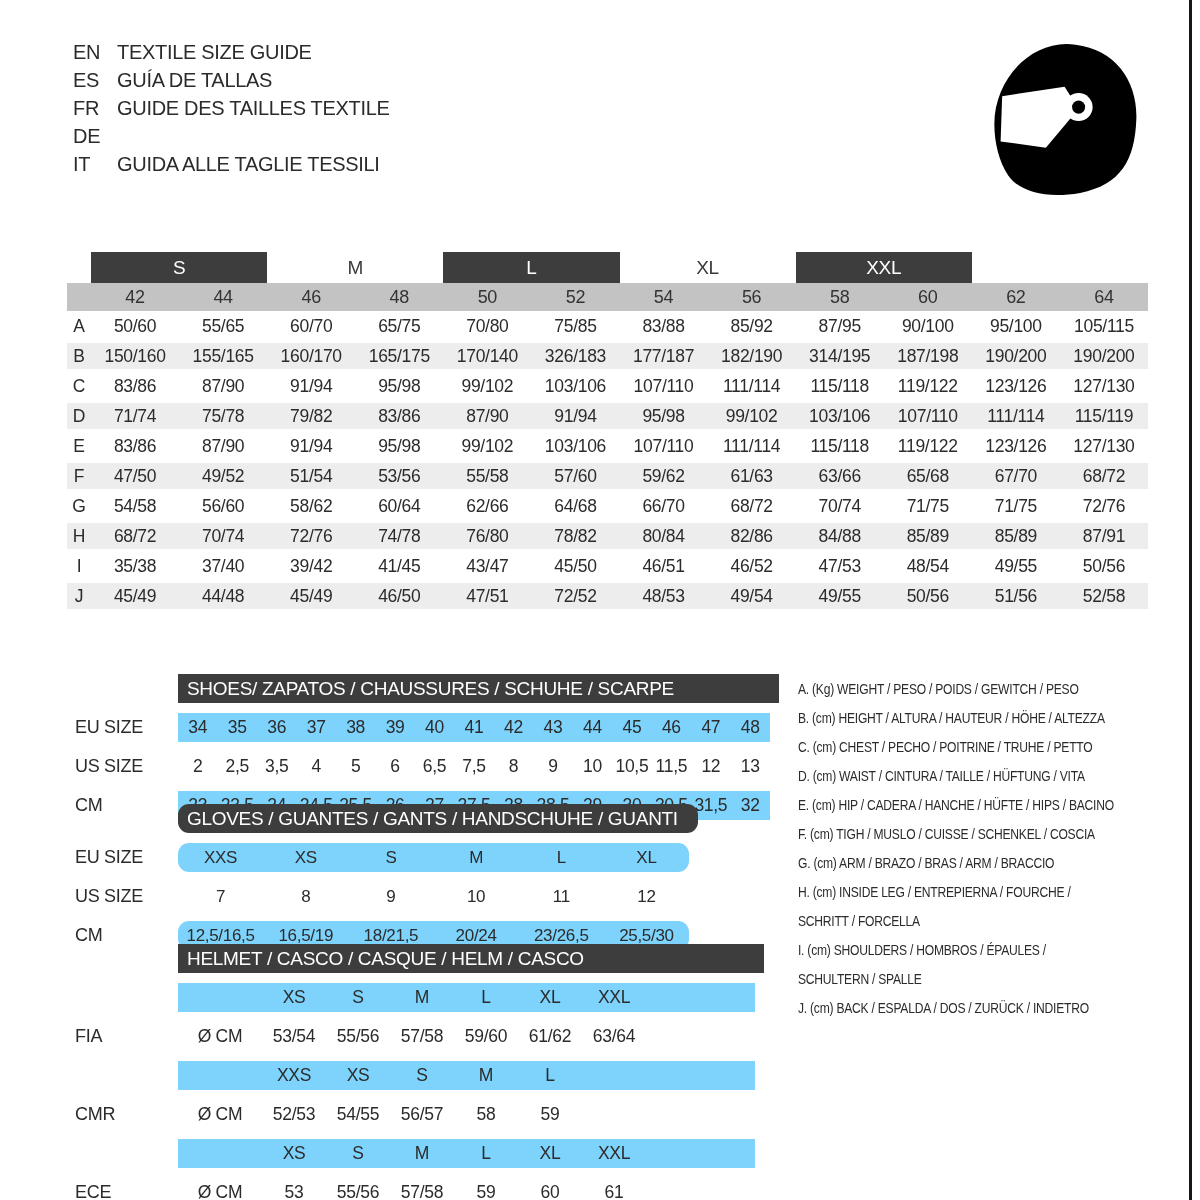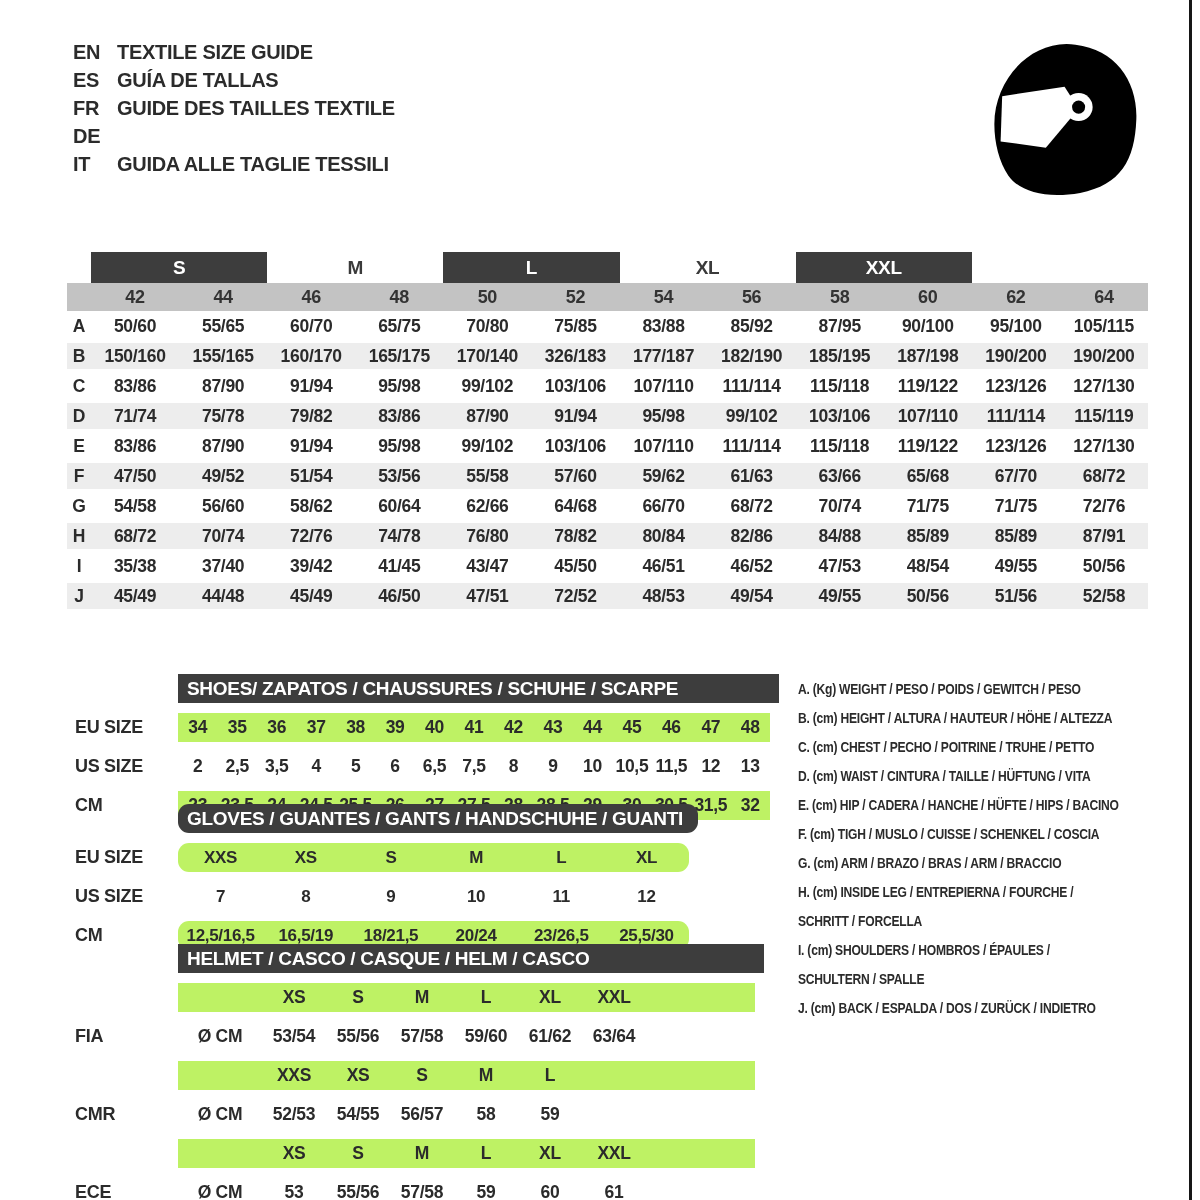--- a/index.html
+++ b/index.html
@@ -1,17 +1,17 @@
 <!DOCTYPE html>
 <html><head>
 <meta charset="utf-8">
 <style>
   html,body{margin:0;padding:0;background:#fff;}
   .page{position:relative;width:1200px;height:1200px;background:#ffffff;overflow:hidden;
-        font-family:"Liberation Sans",sans-serif;font-weight:700;color:#2b2b2b;letter-spacing:-0.3px;}
+        font-family:"Liberation Sans",sans-serif;font-weight:400;color:#2b2b2b;letter-spacing:-0.3px;}
 
   
   .langs{position:absolute;left:73px;top:38px;}
   .lang-row{display:flex;line-height:28px;font-size:20px;}
   .lang-code{width:44px;}
 
   
   .helmet-logo{position:absolute;left:980px;top:40px;width:166px;height:156px;}
 
   
@@ -23,21 +23,21 @@
   .numeric-row{height:28px;background:#c3c3c3;color:#333333;font-size:18px;}
   .data-row{height:30px;font-size:17.5px;}
   .data-row.stripe{background:#ededed;box-shadow:inset 0 2px 0 #fff, inset 0 -2px 0 #fff;}
 
   
   .section{position:absolute;left:67px;display:grid;grid-template-columns:111px auto;row-gap:10px;}
   .section .side-label{font-size:18px;display:flex;align-items:center;padding-left:8px;text-align:center;}
   .bar{background:#3d3d3d;color:#ffffff;font-size:19px;display:flex;align-items:center;padding-left:9px;}
   .cells{display:flex;align-items:center;text-align:center;font-size:17.5px;}
   .cells .cell{flex:1;}
-  .cells.gray{background:#bef264;}
+  .cells.gray{background:#7dd3fc;}
   .shoes-sec{top:674px;grid-auto-rows:29px;}
   .shoes-sec .bar,.shoes-sec .cells{width:592px;}
   .gloves-sec{top:804px;grid-auto-rows:29px;}
   .gloves-sec .bar,.gloves-sec .cells{width:511px;border-radius:11px;}
   .gloves-sec .cells{font-size:17px;}
   .helmet-sec{top:944px;grid-auto-rows:29px;}
   .helmet-sec .bar,.helmet-sec .cells{width:577px;}
   .helmet-sec .cells .cell{flex:none;width:64px;}
   .helmet-sec .cells .cell.first{width:84px;}
 
@@ -126,21 +126,21 @@
         <div class="grid-row data-row stripe">
           <div class="cell letter">B</div>
           <div class="cell">150/160</div>
           <div class="cell">155/165</div>
           <div class="cell">160/170</div>
           <div class="cell">165/175</div>
           <div class="cell">170/140</div>
           <div class="cell">326/183</div>
           <div class="cell">177/187</div>
           <div class="cell">182/190</div>
-          <div class="cell">185/195</div>
+          <div class="cell">314/195</div>
           <div class="cell">187/198</div>
           <div class="cell">190/200</div>
           <div class="cell">190/200</div>
         </div>
         <div class="grid-row data-row">
           <div class="cell letter">C</div>
           <div class="cell">83/86</div>
           <div class="cell">87/90</div>
           <div class="cell">91/94</div>
           <div class="cell">95/98</div>

